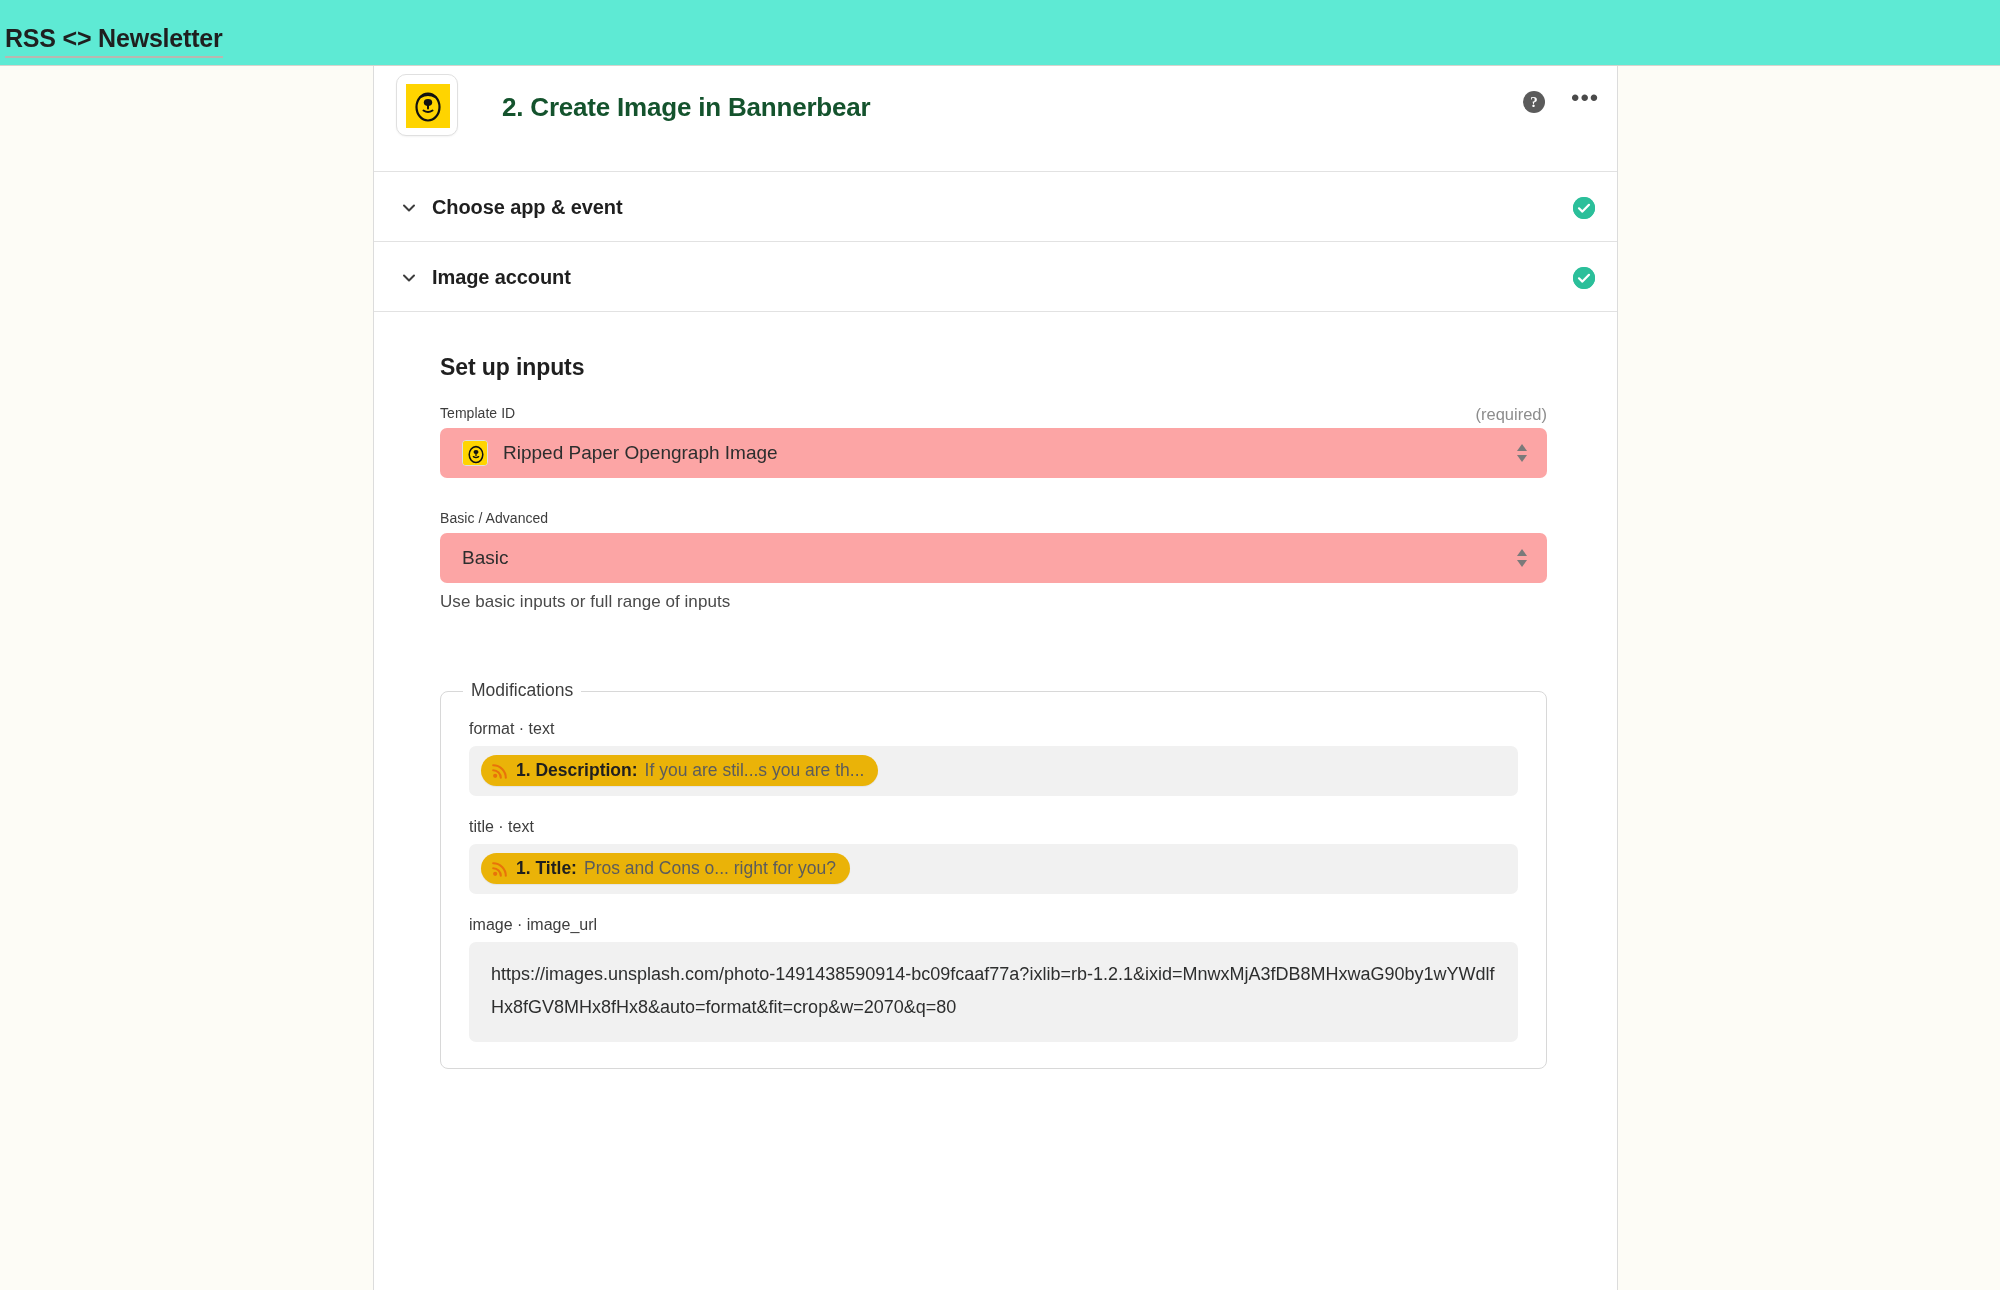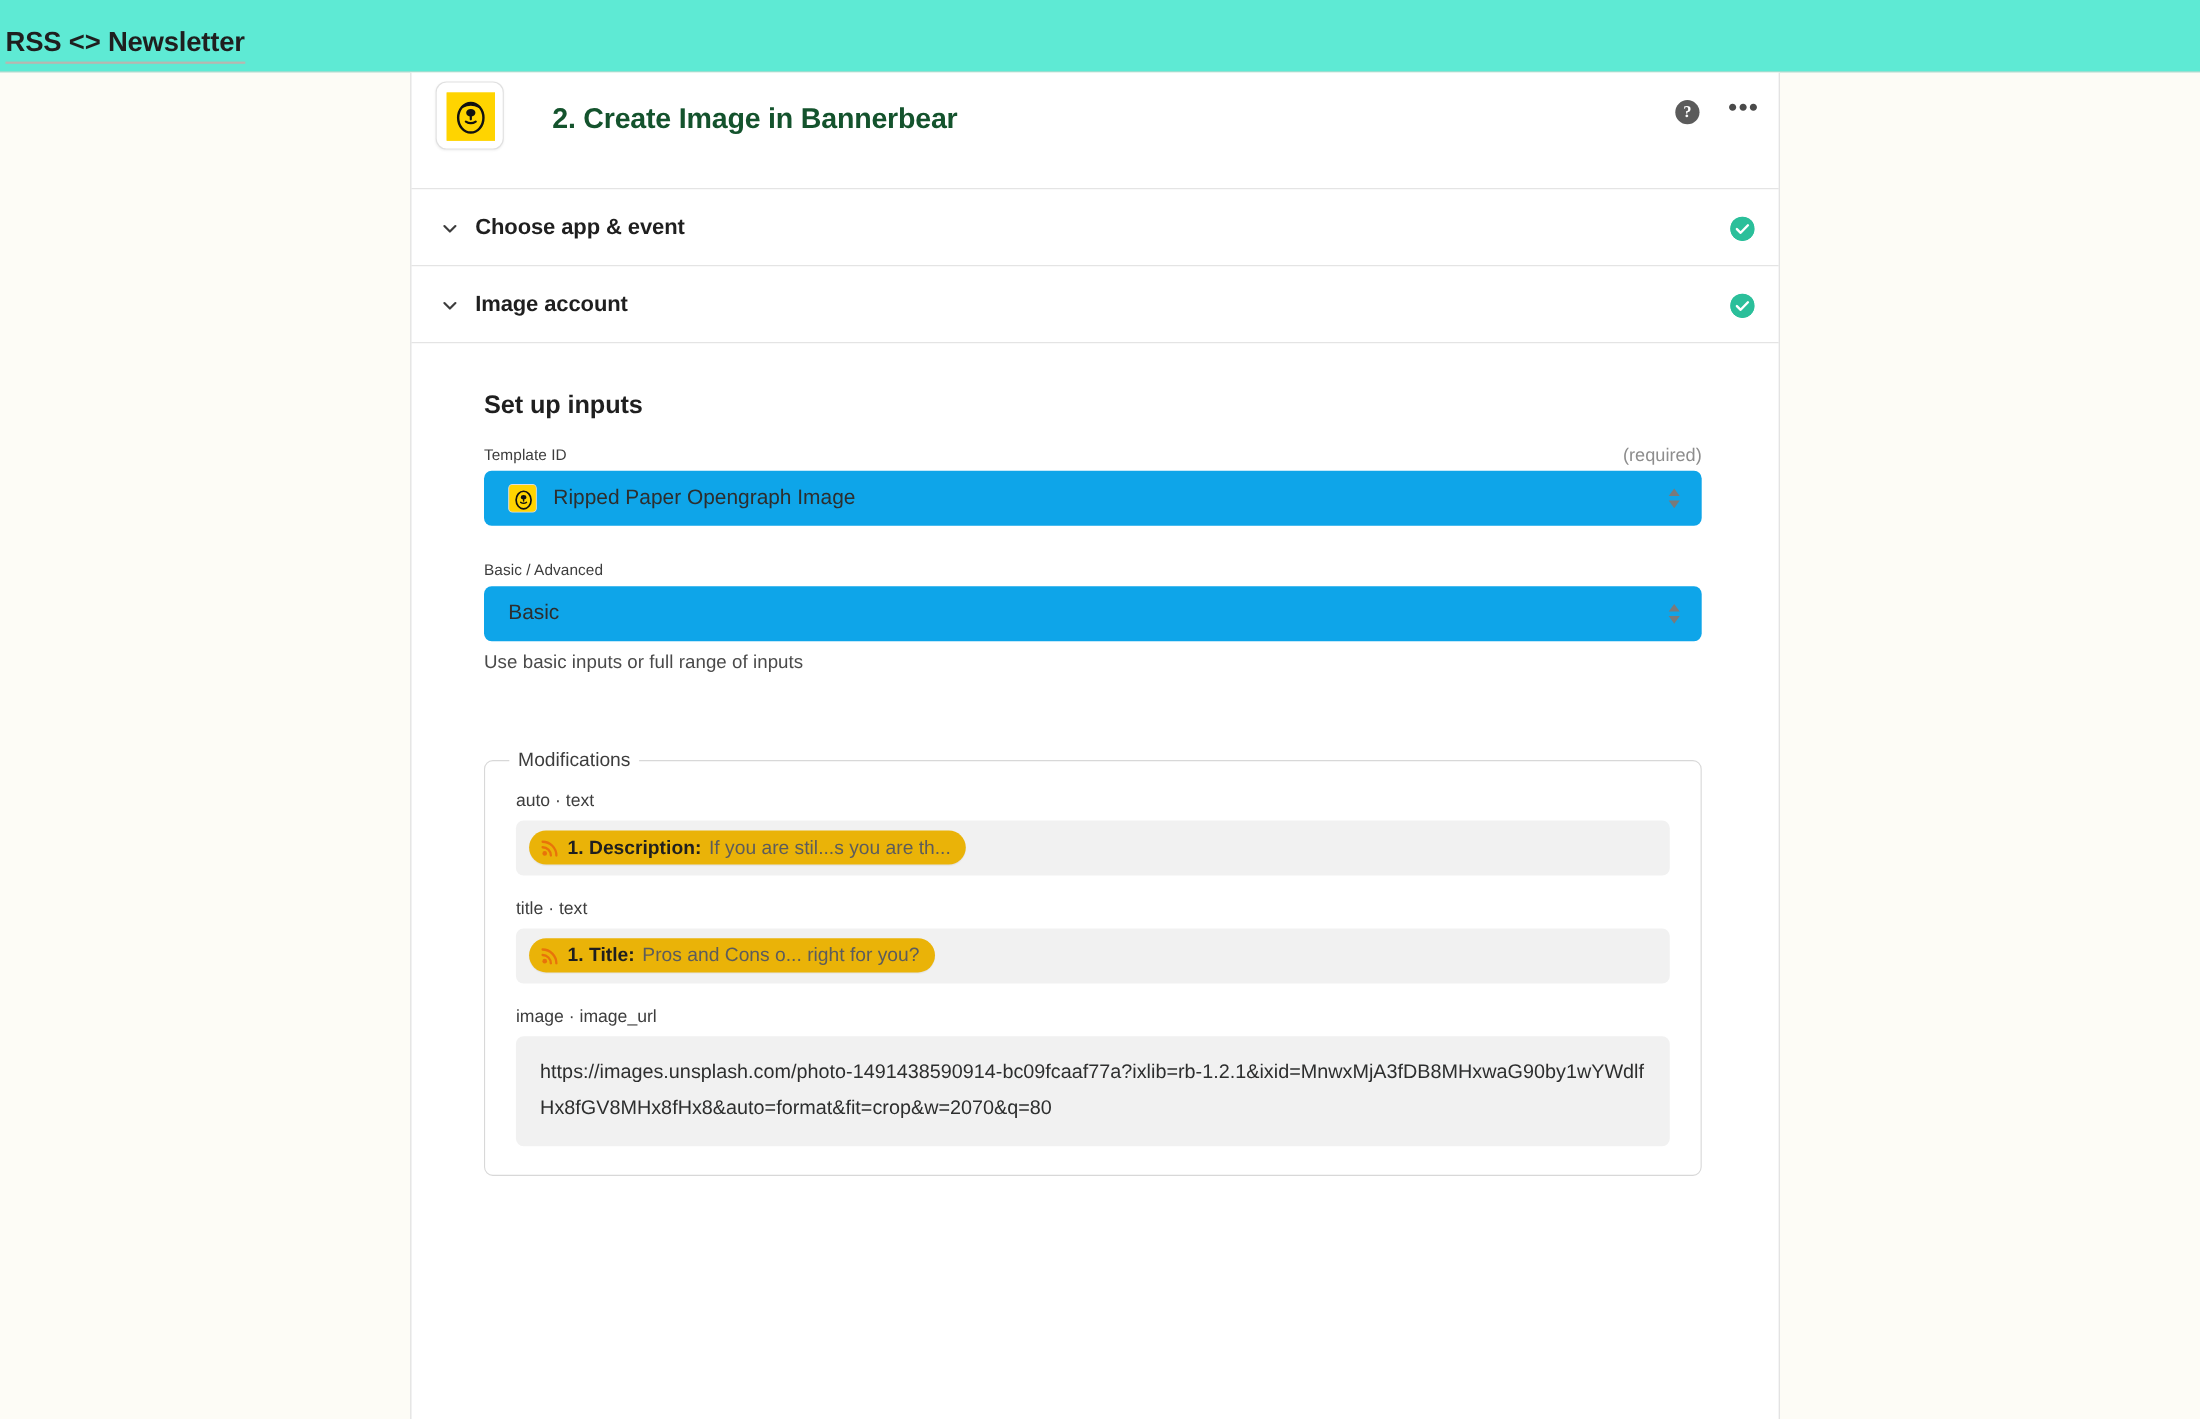--- a/index.html
+++ b/index.html
@@ -193,21 +193,21 @@
     right: 0;
     top: 0;
     font-size: 16.5px;
     color: #8d8d8d;
   }
 
   .select-box {
     position: relative;
     width: 100%;
     height: 50px;
-    background: #0ea5e9;
+    background: #fca5a5;
     border-radius: 7px;
     cursor: pointer;
   }
   .select-value {
     position: absolute;
     left: 22px;
     top: 0;
     height: 50px;
     line-height: 50px;
     font-size: 19px;
@@ -407,21 +407,21 @@
             </svg>
           </span>
         </div>
         <div class="help-text">Use basic inputs or full range of inputs</div>
       </div>
 
       <div class="fieldset" style="top:335px;">
         <span class="fieldset-legend">Modifications</span>
 
         <div class="sub-field">
-          <label class="sub-label">auto · text</label>
+          <label class="sub-label">format · text</label>
           <div class="token-input">
             <span class="token-chip">
               <span class="rss-ico">
                 <svg width="17" height="17" viewBox="0 0 17 17">
                   <circle cx="3.2" cy="13.8" r="2.1" fill="#e8730a"></circle>
                   <path d="M1.2 8.2 A7.6 7.6 0 0 1 8.8 15.8" fill="none" stroke="#e8730a" stroke-width="2.1" stroke-linecap="round"></path>
                   <path d="M1.2 3.2 A12.6 12.6 0 0 1 13.8 15.8" fill="none" stroke="#e8730a" stroke-width="2.1" stroke-linecap="round"></path>
                 </svg>
               </span>
               <span class="chip-key">1. Description:</span>

